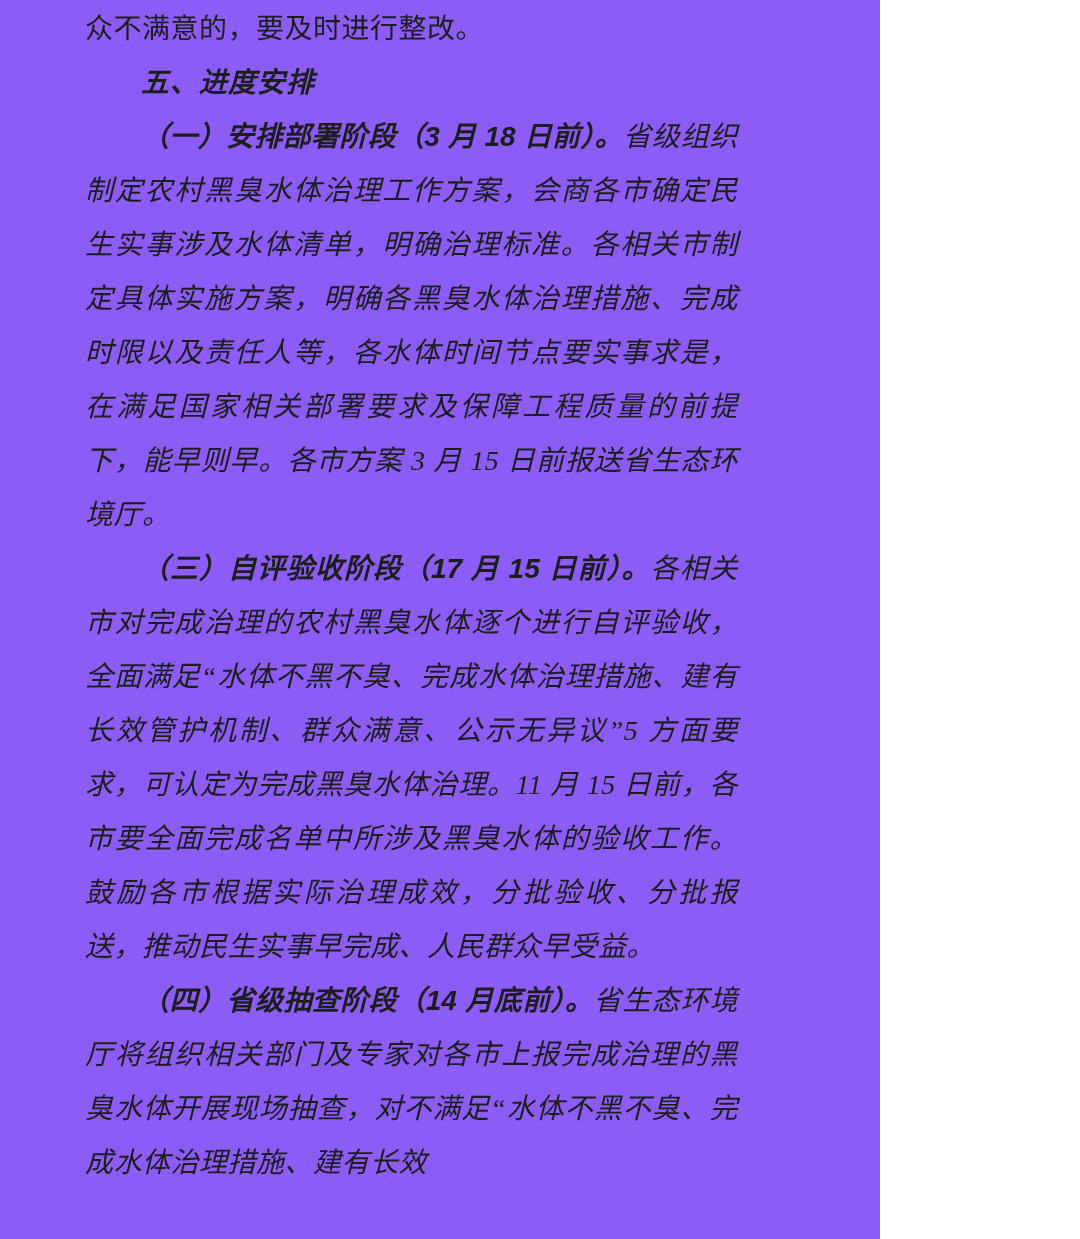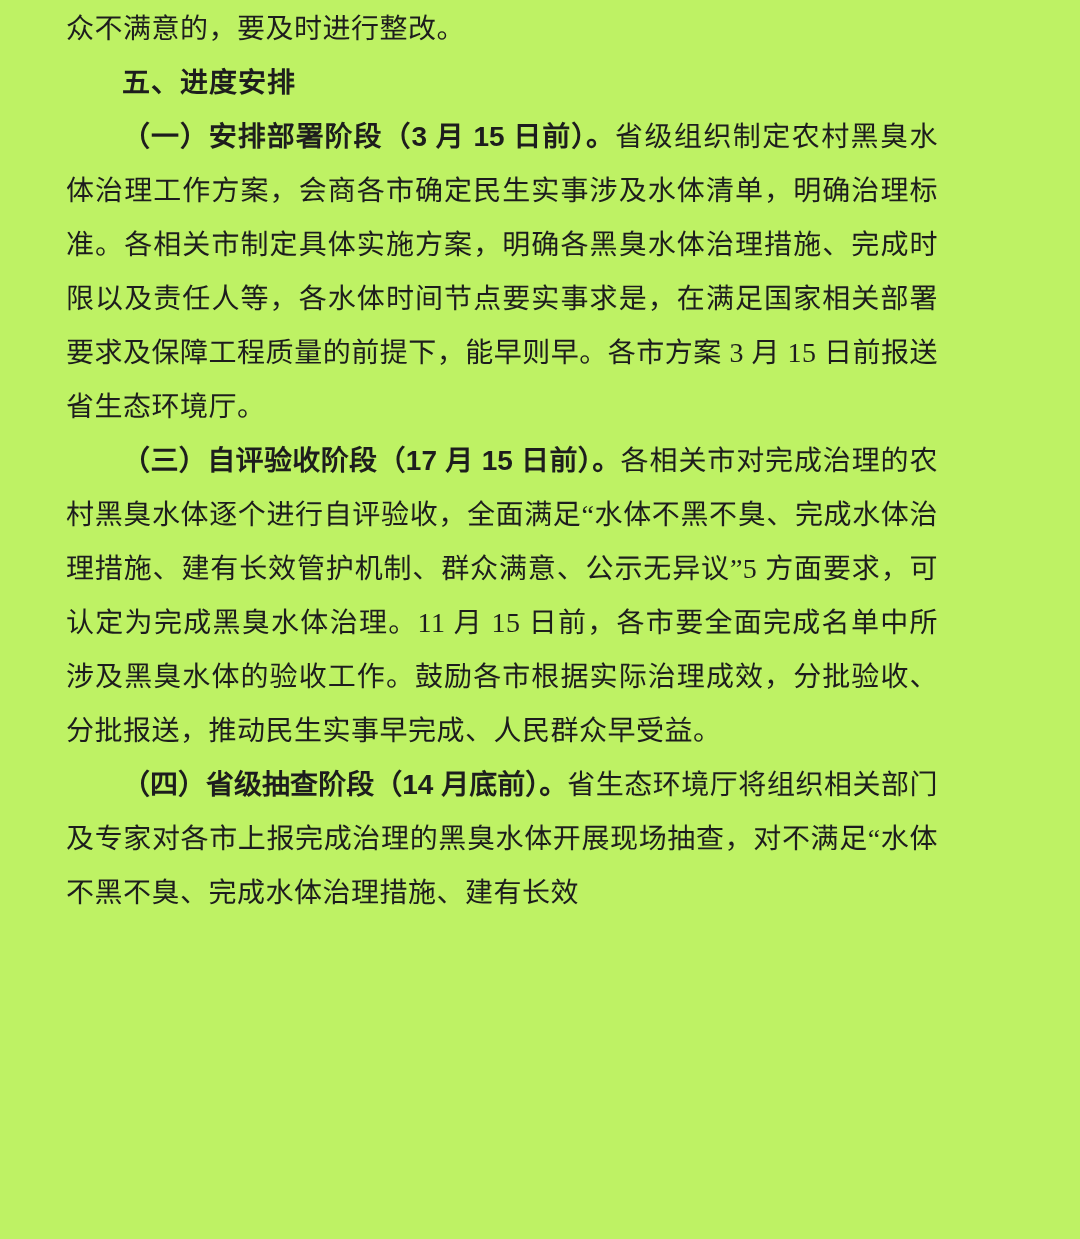--- a/index.html
+++ b/index.html
@@ -7,56 +7,57 @@
     padding: 0;
   }
   body {
     width: 1080px;
     height: 1239px;
     background: #ffffff;
     overflow: hidden;
   }
   .page {
     box-sizing: border-box;
-    width: 1080px;
+    width: 880px;
     height: 1239px;
-    padding: 2px 142px 0 66px;
-    background: #bef264;
+    padding: 2px 142px 0 85px;
+    background: #8b5cf6;
   }
   .para {
     margin: 0;
     padding: 0;
     font-family: "Liberation Serif", "DejaVu Serif", serif;
     font-size: 28px;
     line-height: 54px;
     color: #1d1d1d;
     text-align: justify;
     text-justify: inter-ideograph;
     letter-spacing: 0.5px;
     word-break: break-all;
   }
   .para.indent {
     text-indent: 2em;
+    font-style: italic;
   }
   .run {
     font-weight: 400;
   }
   .run.bold {
     font-weight: 700;
     font-family: "Liberation Sans", "DejaVu Sans", sans-serif;
     letter-spacing: 0;
   }
   .para.heading .run.bold {
     letter-spacing: 1px;
   }
 </style>
 </head>
 <body style="background: rgb(255, 255, 255);">
 
 <div class="page">
   <div id="doc-body">
       <p class="para" style="color: rgb(29, 29, 29);"><span class="run">众不满意的，要及时进行整改。</span></p>
       <p class="para indent heading" style="color: rgb(29, 29, 29);"><span class="run bold">五、进度安排</span></p>
-      <p class="para indent" style="color: rgb(29, 29, 29);"><span class="run bold">（一）安排部署阶段（3 月 15 日前）。</span><span class="run">省级组织制定农村黑臭水体治理工作方案，会商各市确定民生实事涉及水体清单，明确治理标准。各相关市制定具体实施方案，明确各黑臭水体治理措施、完成时限以及责任人等，各水体时间节点要实事求是，在满足国家相关部署要求及保障工程质量的前提下，能早则早。各市方案 3 月 15 日前报送省生态环境厅。</span></p>
+      <p class="para indent" style="color: rgb(29, 29, 29);"><span class="run bold">（一）安排部署阶段（3 月 18 日前）。</span><span class="run">省级组织制定农村黑臭水体治理工作方案，会商各市确定民生实事涉及水体清单，明确治理标准。各相关市制定具体实施方案，明确各黑臭水体治理措施、完成时限以及责任人等，各水体时间节点要实事求是，在满足国家相关部署要求及保障工程质量的前提下，能早则早。各市方案 3 月 15 日前报送省生态环境厅。</span></p>
       <p class="para indent" style="color: rgb(29, 29, 29);"><span class="run bold">（三）自评验收阶段（17 月 15 日前）。</span><span class="run">各相关市对完成治理的农村黑臭水体逐个进行自评验收，全面满足“水体不黑不臭、完成水体治理措施、建有长效管护机制、群众满意、公示无异议”5 方面要求，可认定为完成黑臭水体治理。11 月 15 日前，各市要全面完成名单中所涉及黑臭水体的验收工作。鼓励各市根据实际治理成效，分批验收、分批报送，推动民生实事早完成、人民群众早受益。</span></p>
       <p class="para indent" style="color: rgb(29, 29, 29);"><span class="run bold">（四）省级抽查阶段（14 月底前）。</span><span class="run">省生态环境厅将组织相关部门及专家对各市上报完成治理的黑臭水体开展现场抽查，对不满足“水体不黑不臭、完成水体治理措施、建有长效</span></p>
     </div>
 </div>
 
 </body></html>

